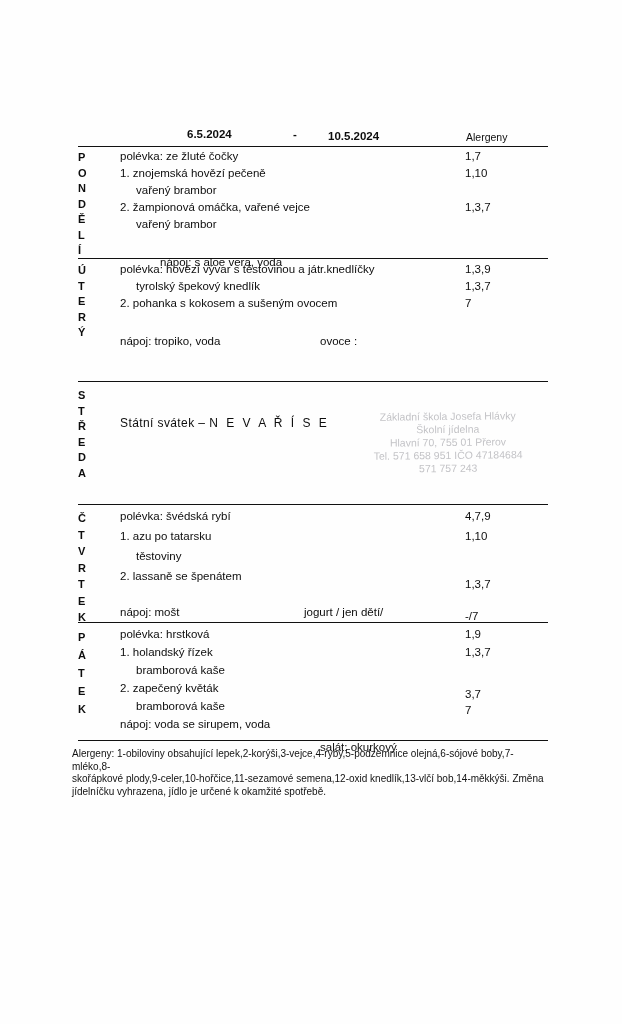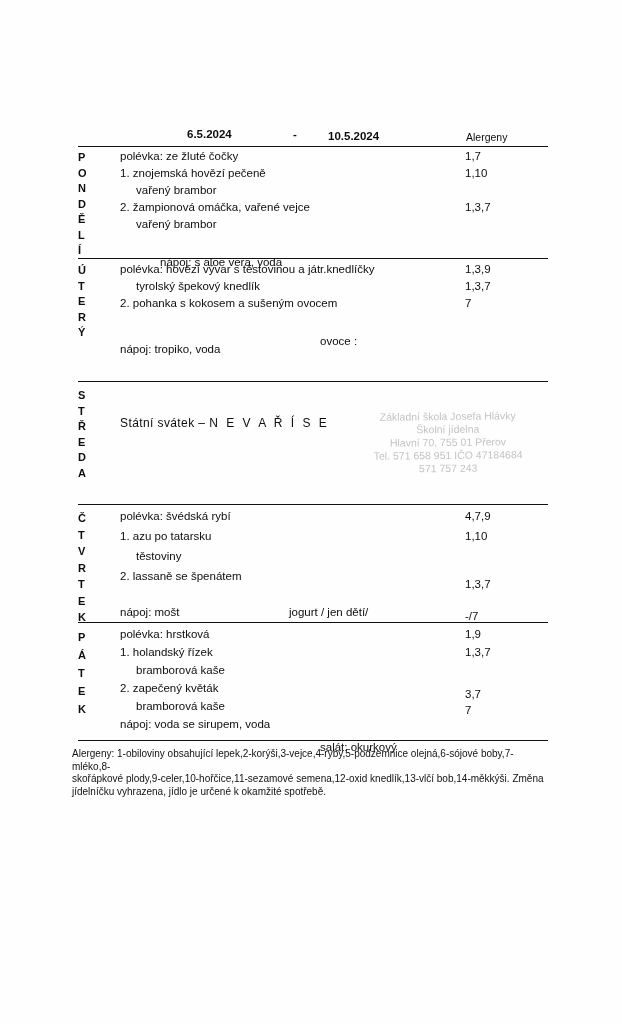--- a/index.html
+++ b/index.html
@@ -84,21 +84,21 @@
     top: 0;
   }
   .line .txt.ind { left: 16px; }
   .line .mid {
     position: absolute;
     left: 200px;
     top: 0;
   }
   .line .mid2 {
     position: absolute;
-    left: 149px;
+    left: 164px;
     top: 0;
     padding-left: 20px;
   }
   .line .alg {
     position: absolute;
     left: 345px;
     top: 0;
     font-size: 11.5px;
     text-align: left;
   }
@@ -216,21 +216,21 @@
         <span class="alg">1,3,7</span>
       </div>
       <div class="line">
         <span class="txt">2.   pohanka s kokosem a sušeným ovocem</span>
         <span class="alg">7</span>
       </div>
       <div class="line">
         <span class="txt"></span>
       </div>
       <div class="line" style="height:20px;">
-        <span class="txt" style="top:12px;">nápoj: tropiko, voda</span>
+        <span class="txt" style="top:4px;">nápoj: tropiko, voda</span>
         <span class="mid" style="top:4px;">ovoce :</span>
       </div>
     </div>
   </div>
 
   <div class="day" style="top:388px;">
     <div class="daylabel">
       <span>S</span>
       <span>T</span>
       <span>Ř</span>

